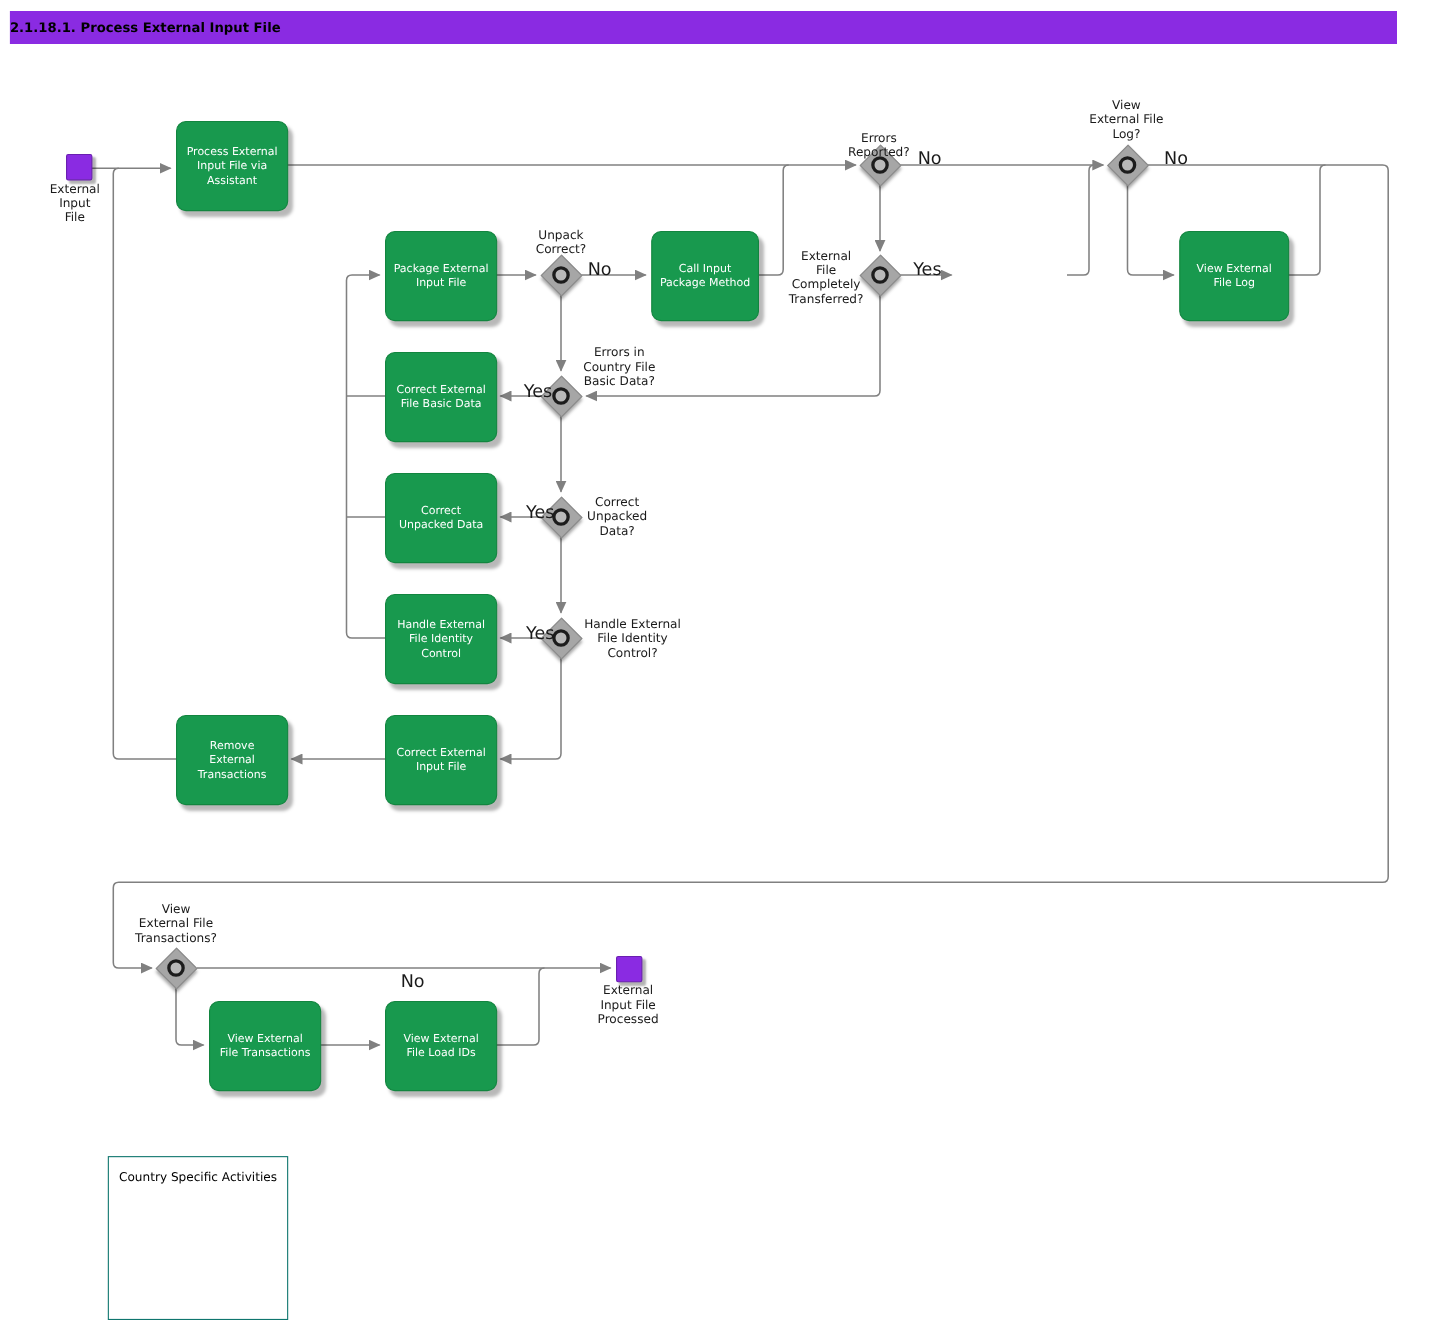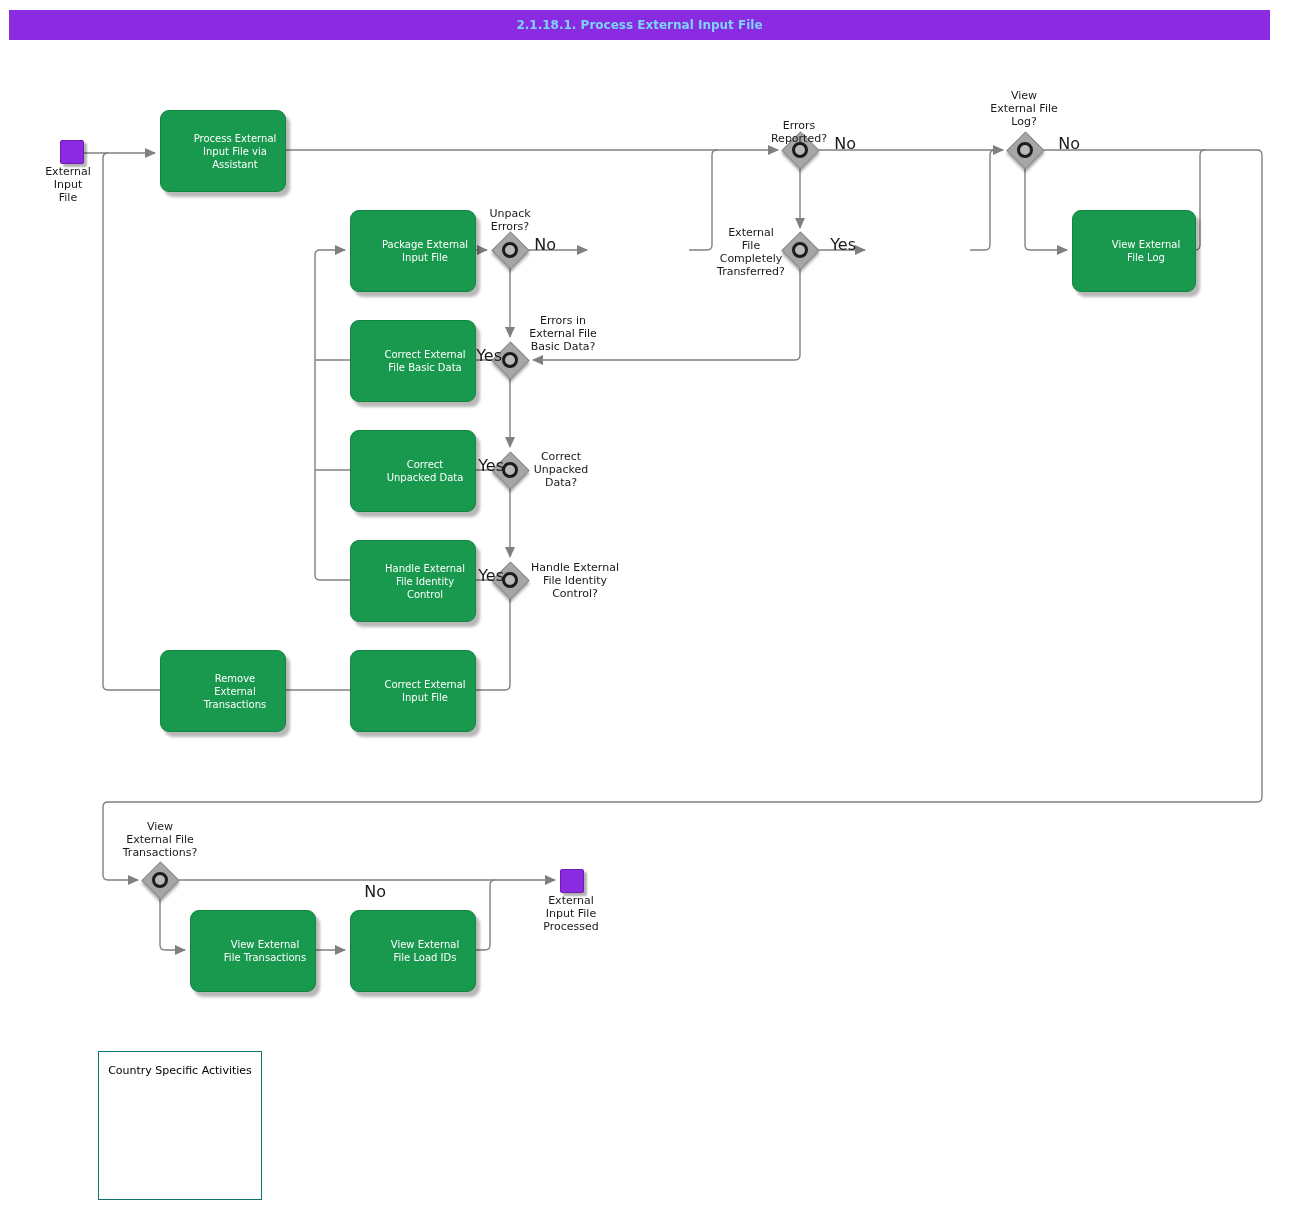--- a/index.html
+++ b/index.html
@@ -1,24 +1,24 @@
 <!DOCTYPE html>
 <html><head>
 <meta charset="utf-8">
 <style>
   html,body{margin:0;padding:0;background:#ffffff;}
   .canvas{position:relative;width:1309px;height:1210px;background:#ffffff;overflow:hidden;
           font-family:"DejaVu Sans","Liberation Sans",sans-serif;}
   .edges{position:absolute;left:0;top:0;}
   .header{position:absolute;left:9px;top:10px;width:1261px;height:30px;background:#8A2BE2;
-          color:#7dd3fc;font-size:12px;font-weight:bold;text-align:center;line-height:30px;}
+          color:#000000;font-size:12px;font-weight:bold;line-height:30px;}
   .task{position:absolute;background:#18994E;border:1px solid #12853f;border-radius:9px;
         color:#ffffff;font-size:10px;line-height:13px;text-align:center;white-space:pre-line;
         display:flex;align-items:center;justify-content:center;
-        box-shadow:4px 5px 3px rgba(0,0,0,0.28);padding-left:24px;}
+        box-shadow:4px 5px 3px rgba(0,0,0,0.28);}
   .event{position:absolute;width:22px;height:22px;background:#8A2BE2;border:1px solid #6a1fb0;
          border-radius:2px;box-shadow:3px 3px 2px rgba(0,0,0,0.3);}
   .decision{position:absolute;width:36px;height:36px;}
   .dsq{position:absolute;left:5px;top:5px;width:25px;height:25px;background:#a6a6a6;
        border:1px solid #8a8a8a;transform:rotate(45deg);box-shadow:2px 2px 3px rgba(0,0,0,0.35);}
   .dcirc{position:absolute;left:10px;top:10px;width:16px;height:16px;border-radius:50%;
          border:3.5px solid #1c1c1c;box-sizing:border-box;background:#b9b9b9;}
   .q{position:absolute;color:#1a1a1a;font-size:11px;line-height:13px;text-align:center;
      white-space:pre-line;}
   .el{position:absolute;width:40px;color:#1a1a1a;font-size:16px;text-align:right;}
@@ -82,20 +82,22 @@
   <div class="event" style="left:560px;top:869px;"></div>
   <div class="evlabel" style="left:531px;top:894px;width:80px;">External
 Input File
 Processed</div>
 
   <div class="task" style="left:160px;top:110px;width:100px;height:80px;">Process External
 Input File via
 Assistant</div>
   <div class="task" style="left:350px;top:210px;width:100px;height:80px;">Package External
 Input File</div>
+  <div class="task" style="left:592px;top:210px;width:96px;height:80px;">Call Input
+Package Method</div>
   <div class="task" style="left:1072px;top:210px;width:98px;height:80px;">View External
 File Log</div>
   <div class="task" style="left:350px;top:320px;width:100px;height:80px;">Correct External
 File Basic Data</div>
   <div class="task" style="left:350px;top:430px;width:100px;height:80px;">Correct
 Unpacked Data</div>
   <div class="task" style="left:350px;top:540px;width:100px;height:80px;">Handle External
 File Identity
 Control</div>
   <div class="task" style="left:350px;top:650px;width:100px;height:80px;">Correct External
@@ -140,27 +142,27 @@
     <div class="dsq"></div>
     <div class="dcirc"></div>
   </div>
 
   <div class="q" style="left:754px;top:103px;width:90px;margin-top:16px;">Errors
 Reported?</div>
   <div class="q" style="left:974px;top:89px;width:100px;">View
 External File
 Log?</div>
   <div class="q" style="left:470px;top:207px;width:80px;">Unpack
-Errors?</div>
+Correct?</div>
   <div class="q" style="left:696px;top:226px;width:110px;">External
 File
 Completely
 Transferred?</div>
   <div class="q" style="left:513px;top:314px;width:100px;">Errors in
-External File
+Country File
 Basic Data?</div>
   <div class="q" style="left:516px;top:450px;width:90px;">Correct
 Unpacked
 Data?</div>
   <div class="q" style="left:520px;top:561px;width:110px;">Handle External
 File Identity
 Control?</div>
   <div class="q" style="left:110px;top:820px;width:100px;">View
 External File
 Transactions?</div>

